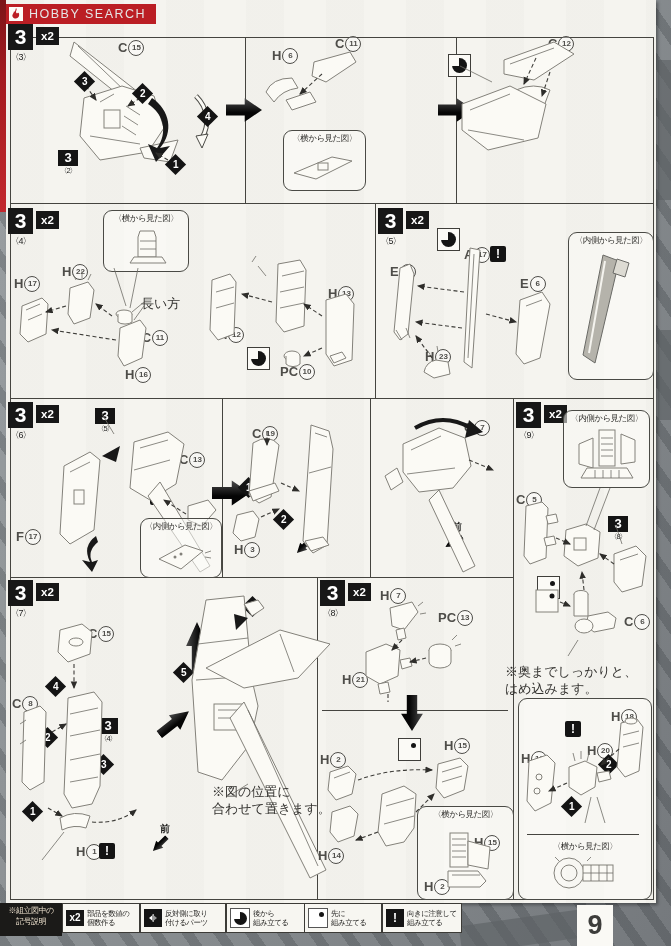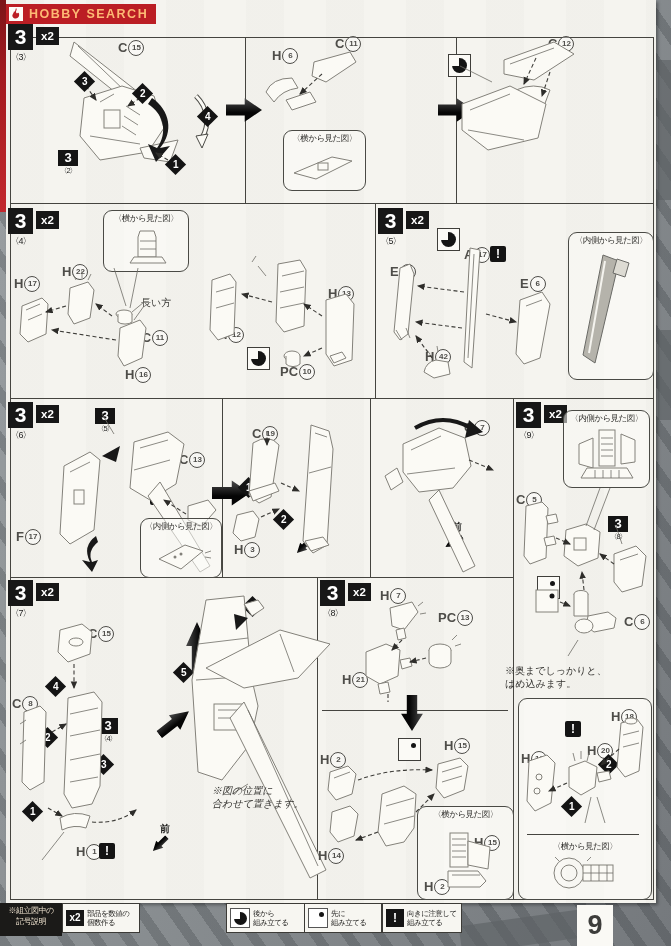--- a/index.html
+++ b/index.html
@@ -9,21 +9,21 @@
   #canvas .bgstripes{position:absolute;inset:0;
     background:repeating-linear-gradient(55deg,rgba(35,40,44,.22) 0 10px,rgba(0,0,0,0) 10px 26px);}
   .greeble{position:absolute;background:#5d6266;opacity:.65;}
   .page{position:absolute;left:6px;top:0;width:650px;height:903px;background:#f5f4ef;
     background-image:repeating-linear-gradient(90deg,rgba(60,60,50,.02) 0 38px,rgba(0,0,0,0) 38px 80px);
     box-shadow:2px 2px 3px rgba(0,0,0,.35);}
   .redstrip{position:absolute;left:0;top:0;width:6px;height:212px;
     background:linear-gradient(180deg,#7c1417 0%,#a31b20 35%,#c2272d 100%);}
   .banner{position:absolute;left:6px;top:4px;width:150px;height:20px;background:#bb1e24;display:flex;align-items:center;}
   .flamebox{width:14px;height:14px;background:#fdfcf8;margin-left:3px;display:flex;align-items:center;justify-content:center;flex:none;}
-  .brandtext{color:#fdba74;font-weight:bold;font-size:12.5px;letter-spacing:1.5px;margin-left:6px;white-space:nowrap;}
+  .brandtext{color:#e5e5e5;font-weight:normal;font-size:12.5px;letter-spacing:1.5px;margin-left:6px;white-space:nowrap;}
   .pline{position:absolute;background:#45443f;}
   .hdr{position:absolute;width:56px;height:46px;}
   .h3box{position:absolute;left:0;top:0;width:25px;height:26px;background:#171717;color:#fff;
     font-weight:bold;font-size:21px;line-height:25px;text-align:center;}
   .hsub{position:absolute;left:-1px;top:27px;width:27px;height:12px;font-size:9px;line-height:12px;
     text-align:center;color:#222;letter-spacing:-1px;white-space:nowrap;}
   .hx2{position:absolute;left:28px;top:3px;width:23px;height:18px;background:#171717;color:#fff;
     font-weight:bold;font-size:11.5px;line-height:18px;text-align:center;}
   .plabel{position:absolute;display:flex;align-items:center;gap:1px;color:#4e4d49;font-weight:700;font-size:13px;height:15px;white-space:nowrap;}
   .pcirc{display:inline-flex;align-items:center;justify-content:center;width:14px;height:14px;
@@ -31,21 +31,21 @@
   .dia{position:absolute;width:15px;height:15px;background:#141414;transform:rotate(45deg);
     display:flex;align-items:center;justify-content:center;}
   .dia i{transform:rotate(-45deg);font-style:normal;color:#fff;font-size:10px;font-weight:700;}
   .refbox{position:absolute;width:20px;text-align:center;}
   .refbox .rnum{display:block;background:#141414;color:#fff;font-weight:700;font-size:13px;line-height:16px;height:16px;}
   .refbox .rsub{display:block;font-size:7.5px;color:#222;line-height:9px;letter-spacing:-1px;}
   .bang{position:absolute;width:16px;height:16px;background:#141414;color:#fff;font-weight:900;
     font-size:12px;line-height:16px;text-align:center;border-radius:2px;}
   .vbox{position:absolute;border:1.4px solid #4a4a45;border-radius:9px;background:rgba(252,251,247,.55);}
   .vlabel{font-size:8.5px;color:#2e2d2a;text-align:center;margin-top:2px;letter-spacing:-0.5px;white-space:nowrap;}
-  .note{position:absolute;font-size:10px;color:#33322f;white-space:pre-line;line-height:1.3;}
+  .note{position:absolute;font-size:13px;color:#33322f;white-space:pre-line;line-height:1.3;}
   .dirlbl{position:absolute;font-size:10px;color:#1d1d1b;font-weight:700;}
   .symlater{position:absolute;width:21px;height:21px;background:#fbfaf6;border:1.3px solid #3f3e3a;
     display:flex;align-items:center;justify-content:center;}
   .symlater .c{width:15px;height:15px;border-radius:50%;
     background:conic-gradient(#141414 0 270deg,#fbfaf6 270deg 360deg);}
   .symfirst{position:absolute;width:21px;height:21px;background:#fbfaf6;border:1.3px solid #3f3e3a;}
   .symfirst .d{position:absolute;left:12px;top:4px;width:5px;height:5px;border-radius:50%;background:#141414;}
   .symopp{position:absolute;width:18px;height:18px;background:#141414;display:flex;align-items:center;justify-content:center;}
   .symopp .tl{width:0;height:0;border:5px solid transparent;border-right:6px solid #fff;margin-right:-2px;}
   .symopp .tr{width:0;height:0;border:5px solid transparent;border-left:6px solid #9a9a9a;}
@@ -299,21 +299,21 @@
     <span>A</span>
       <span class="pcirc">17</span>
   </div>
   <div class="bang" style="left:490px;top:246px;">!</div>
   <div class="plabel" style="left:520px;top:276px;">
     <span>E</span>
       <span class="pcirc">6</span>
   </div>
   <div class="plabel" style="left:425px;top:349px;">
     <span>H</span>
-      <span class="pcirc">42</span>
+      <span class="pcirc">23</span>
   </div>
   <svg style="left:378px;top:242px;" width="182" height="150" viewBox="0 0 182 150">
     <path class="ln" d="M22,26 l10,-4 l4,10 l-6,60 l-8,6 l-6,-8 z"></path>
       <path class="thin" d="M18,88 l6,10 M28,86 l4,10"></path>
     <path class="ln" d="M92,6 l10,2 l-8,118 l-8,-6 z"></path>
       <path class="thin" d="M96,12 l-6,104"></path>
     <path class="ln" d="M142,58 l22,-8 l8,12 l-10,54 l-16,6 l-8,-10 z"></path>
       <path class="thin" d="M148,64 l16,-6"></path>
     <path class="ln" d="M58,118 q-10,2 -12,12 l10,6 q8,-2 16,-4 l-2,-12 z"></path>
       <path class="thin" d="M52,112 l-4,-5 M60,110 l-1,-6"></path>
@@ -594,21 +594,21 @@
     <rect class="ln" x="66" y="120" width="30" height="26"></rect>
       <path class="thin" d="M70,126 h22 M70,134 h22"></path>
     <path class="ln" d="M58,84 L132,46 L182,60 L150,94 L96,104 Z"></path>
       <path class="thin" d="M132,50 L146,88"></path>
     <path class="ln" d="M96,118 L178,286 L162,294 L82,134 Z"></path>
       <path class="thin" d="M100,126 L170,282"></path>
     <path class="ln" d="M96,20 l14,-4 l6,8 l-12,8 z"></path>
     <path class="blk" d="M86,30 L100,34 L88,46 Z"></path>
     <path class="thin" d="M84,210 L100,200"></path>
   </svg>
-  <div class="note" style="left:212px;top:784px;font-style:italic;">※図の位置に
+  <div class="note" style="left:212px;top:784px;">※図の位置に
 合わせて置きます。</div>
 
   <div class="hdr" style="left:320px;top:580px;">
     <div class="h3box">3</div>
     <div class="hsub">〈8〉</div>
     <div class="hx2">x2</div>
   </div>
   <div class="plabel" style="left:380px;top:588px;">
     <span>H</span>
       <span class="pcirc">7</span>
@@ -682,20 +682,28 @@
     </svg>
   </div>
 
   <div class="legendhdr">※組立図中の
 記号説明</div>
   <div class="legenditem" style="left:62px;width:78px;">
     <span class="lsym">x2</span>
     <span class="legendtext">部品を数値の
 個数作る</span>
   </div>
+  <div class="legenditem" style="left:140px;width:86px;">
+    <span class="lsymopp">
+        <span class="tl"></span>
+        <span class="tr"></span>
+      </span>
+    <span class="legendtext">反対側に取り
+付けるパーツ</span>
+  </div>
   <div class="legenditem" style="left:226px;width:90px;">
     <span class="lsymlater">
         <span class="c"></span>
       </span>
     <span class="legendtext">後から
 組み立てる</span>
   </div>
   <div class="legenditem" style="left:304px;width:78px;">
     <span class="lsymfirst">
         <span class="d"></span>

